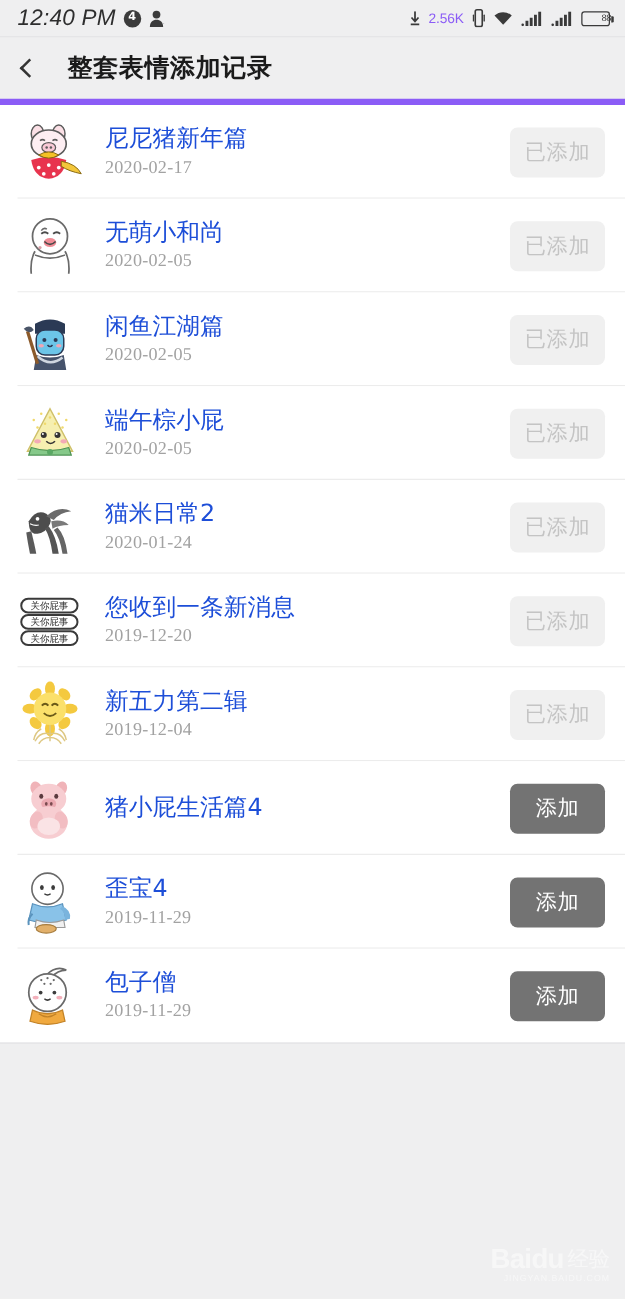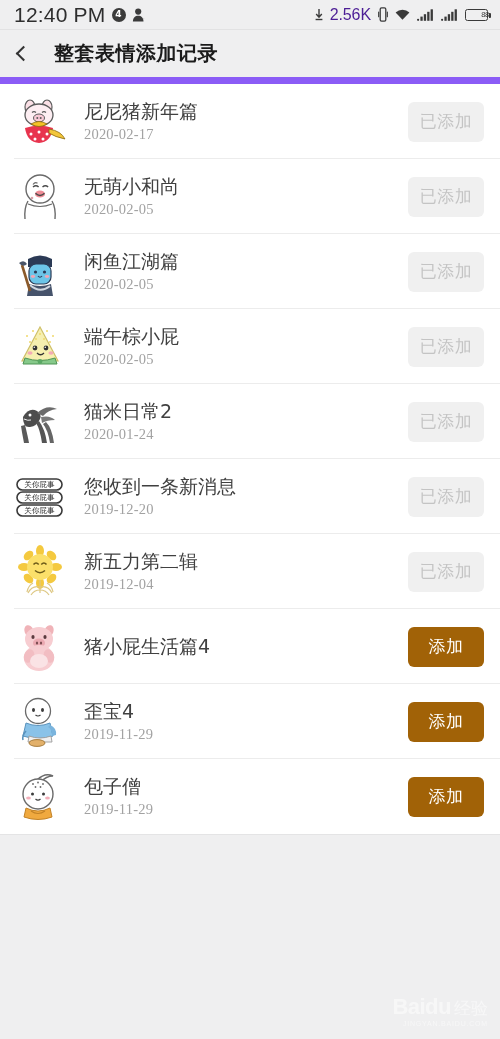--- a/index.html
+++ b/index.html
@@ -27,39 +27,40 @@
     flex: 0 0 30px;
     background: #efeff0;
     display: flex;
     align-items: center;
     padding: 0 12px 0 14px;
     border-bottom: 1px solid #e2e2e3;
   }
   .sb-left { display: flex; align-items: center; gap: 6px; }
   .sb-right { display: flex; align-items: center; gap: 7px; margin-left: auto; }
   .sb-time {
-    font-size: 21px;
+    font-size: 18px;
     color: #2e2e2e;
     letter-spacing: .2px;
     font-family: "Liberation Sans", sans-serif;
+    font-style: italic;
   }
   .sb-badge {
     width: 14px; height: 14px;
     border-radius: 50%;
     background: #3b3b3b;
     color: #fff;
     font-size: 9px;
     font-weight: bold;
     display: flex; align-items: center; justify-content: center;
     line-height: 1;
   }
   .sb-person { display: block; }
   .sb-rate {
-    font-size: 16px;
-    color: #4c1d95;
+    font-size: 11px;
+    color: #8b5cf6;
     font-family: "Liberation Sans", sans-serif;
     letter-spacing: -.1px;
   }
   .sb-icon { display: flex; align-items: center; }
   .sb-batt {
     width: 23px; height: 12px;
     border: 1.5px solid #3a3a3a;
     border-radius: 2.5px;
     position: relative;
     display: flex; align-items: center; justify-content: center; padding-left: 17px;
@@ -80,21 +81,21 @@
     letter-spacing: -.3px;
   }
 
   
   .header {
     flex: 0 0 54px;
     background: #efeff0;
     display: flex;
     align-items: center;
     padding-left: 14px;
-    border-bottom: 7px solid #8b5cf6;
+    border-bottom: 5px solid #8b5cf6;
   }
   .back-btn {
     width: 34px; height: 40px;
     display: flex; align-items: center; justify-content: flex-start;
     cursor: pointer;
   }
   .chev {
     width: 11px; height: 11px;
     border-left: 2.2px solid #333;
     border-bottom: 2.2px solid #333;
@@ -144,21 +145,21 @@
     flex: 1 1 auto;
     padding-left: 16px;
     min-width: 0;
     display: flex;
     flex-direction: column;
     justify-content: center;
     gap: 3px;
   }
   .row-title {
     font-size: 19px;
-    color: #404040;
+    color: #1d4ed8;
     line-height: 1.15;
     white-space: nowrap;
     overflow: hidden;
   }
   .row-date {
     font-size: 14.5px;
     color: #a2a2a2;
     font-family: Liberation Serif, serif;
     line-height: 1.15;
     letter-spacing: .2px;
@@ -173,21 +174,21 @@
     letter-spacing: .5px;
     border: none;
     font-family: "DejaVu Sans", "Liberation Sans", sans-serif;
   }
   .act.added {
     background: #f0f0f0;
     color: #c4c4c4;
     cursor: default;
   }
   .act.add {
-    background: #a16207;
+    background: #737373;
     color: #ffffff;
     cursor: pointer;
   }
 
   
   .filler {
     flex: 1 1 auto;
     background: #efeff0;
     position: relative;
     border-top: 1px solid #e4e4e5;

